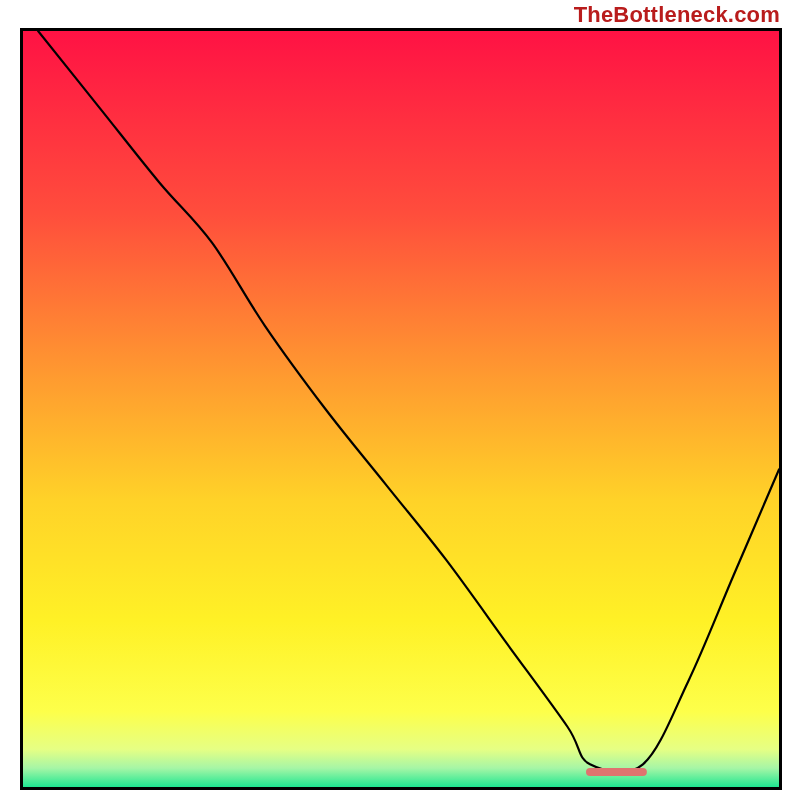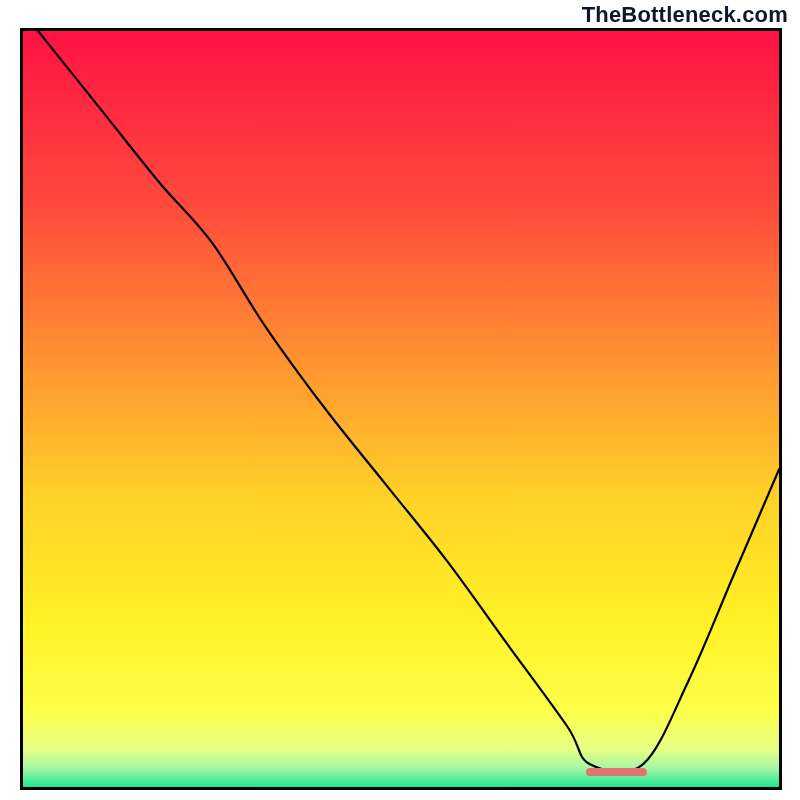--- a/index.html
+++ b/index.html
@@ -12,24 +12,24 @@
     overflow: hidden;
   }
   .page {
     position: relative;
     width: 800px;
     height: 800px;
   }
   .watermark {
     position: absolute;
     top: 2px;
-    right: 12px;
+    right: 20px;
     font-size: 22px;
     font-weight: 600;
-    color: #0f172a;
+    color: #b91c1c;
     letter-spacing: 0.2px;
   }
   .plot-wrap {
     position: absolute;
     left: 20px;
     top: 28px;
     width: 762px;
     height: 762px;
     border: 3px solid #000000;
     box-sizing: border-box;

